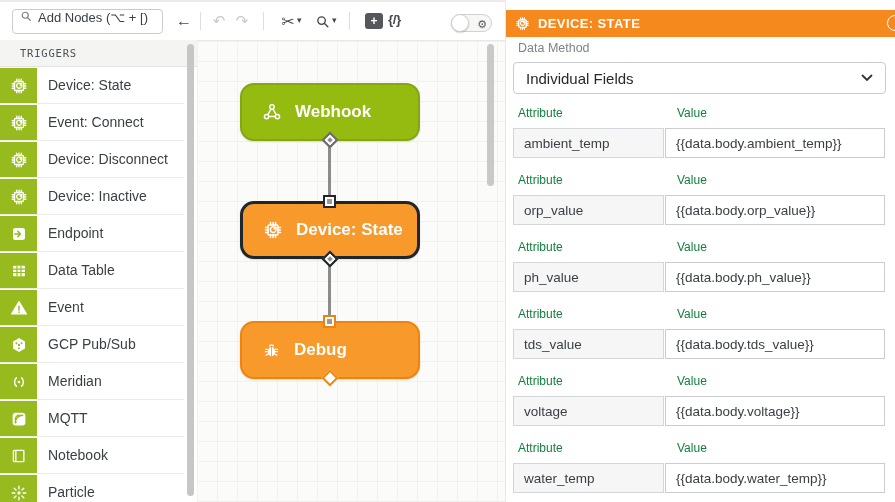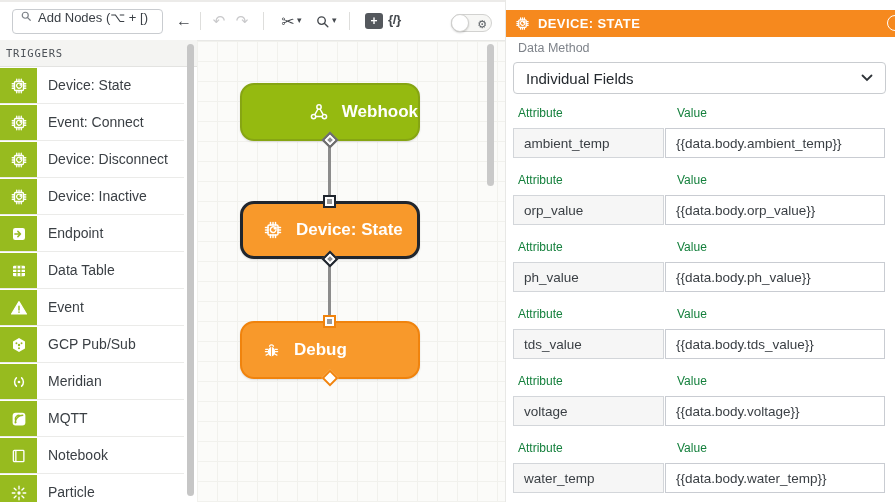--- a/index.html
+++ b/index.html
@@ -28,40 +28,40 @@
     color:#45494e; letter-spacing:-0.5px; }
   .toggle { position:absolute; left:451px; top:12px; width:41px; height:18px;
     border:1px solid #d2d2d0; border-radius:10px; background:#f7f7f5; }
   .knob { position:absolute; left:-1px; top:-1px; width:18px; height:18px; border-radius:50%;
     background:#fff; border:1px solid #cfcfcd; box-shadow:0 1px 2px rgba(0,0,0,.18); }
   .toggle-gear { position:absolute; right:4px; top:1px; font-size:11px; color:#5b6065; line-height:16px; }
 
   
   .sidebar { position:absolute; left:0; top:40px; width:197px; height:462px; background:#fff; }
   .triggers { height:27px; background:#f4f4f2; border-bottom:1px solid #e3e3e1;
-    line-height:27px; padding-left:6px; font-family:"DejaVu Sans Mono", monospace;
+    line-height:27px; padding-left:20px; font-family:"DejaVu Sans Mono", monospace;
     font-size:10.5px; letter-spacing:0.8px; color:#4c5157; }
   .side-item { display:flex; width:184px; height:37px; border-bottom:1px solid #ebebe9; background:#fff; }
   .side-icn { width:37px; height:35px; margin-top:1px; background:#97bb1f; color:#fff;
     display:grid; place-items:center; }
   .side-lbl { padding-left:11px; line-height:36px; font-size:14px; color:#3a3f44; white-space:nowrap; }
   .side-scroll { position:absolute; left:187px; top:4px; width:7px; height:452px;
     background:#c6c6c6; border-radius:4px; }
 
   
   .canvas { position:absolute; left:197px; top:40px; width:308px; height:462px;
     background:#fbfbf9; border-top:1px solid #e8e8e6;
     background-image:linear-gradient(#f1f1ed 1px, transparent 1px),
                      linear-gradient(90deg,#f1f1ed 1px, transparent 1px);
     background-size:20px 20px; }
   .edge { position:absolute; left:131px; width:3px; background:#8c8c8c; z-index:1; }
   .node { position:absolute; left:43px; width:180px; border-radius:14px; display:flex;
     align-items:center; padding-left:20px; gap:13px; color:#fff; font-weight:bold;
     font-size:17px; z-index:2; box-shadow:0 1px 2px rgba(0,0,0,.12); }
-  .node-webhook { top:42px; height:58px; background:#95ba10; border:2px solid #86a513;justify-content:flex-end; }
+  .node-webhook { top:42px; height:58px; background:#95ba10; border:2px solid #86a513; }
   .node-device { top:160px; height:58px; background:#f8992b; border:3px solid #20262e; }
   .node-debug  { top:280px; height:58px; background:#f8992b; border:2.5px solid #f0830d; }
   .conn { position:absolute; z-index:3; }
   .sq { width:13px; height:13px; background:#9a9a9a; box-shadow:inset 0 0 0 2px #fff; }
   .di { width:12px; height:12px; transform:rotate(45deg); background:#8f8f8f;
     box-shadow:inset 0 0 0 2px #fff; }
   .b-gray { border:2px solid #6e6e6e; }
   .b-dark { border:2px solid #20262e; }
   .b-orng { border:2px solid #f0830d; }
   .di-white { background:#fff; box-shadow:none; }

